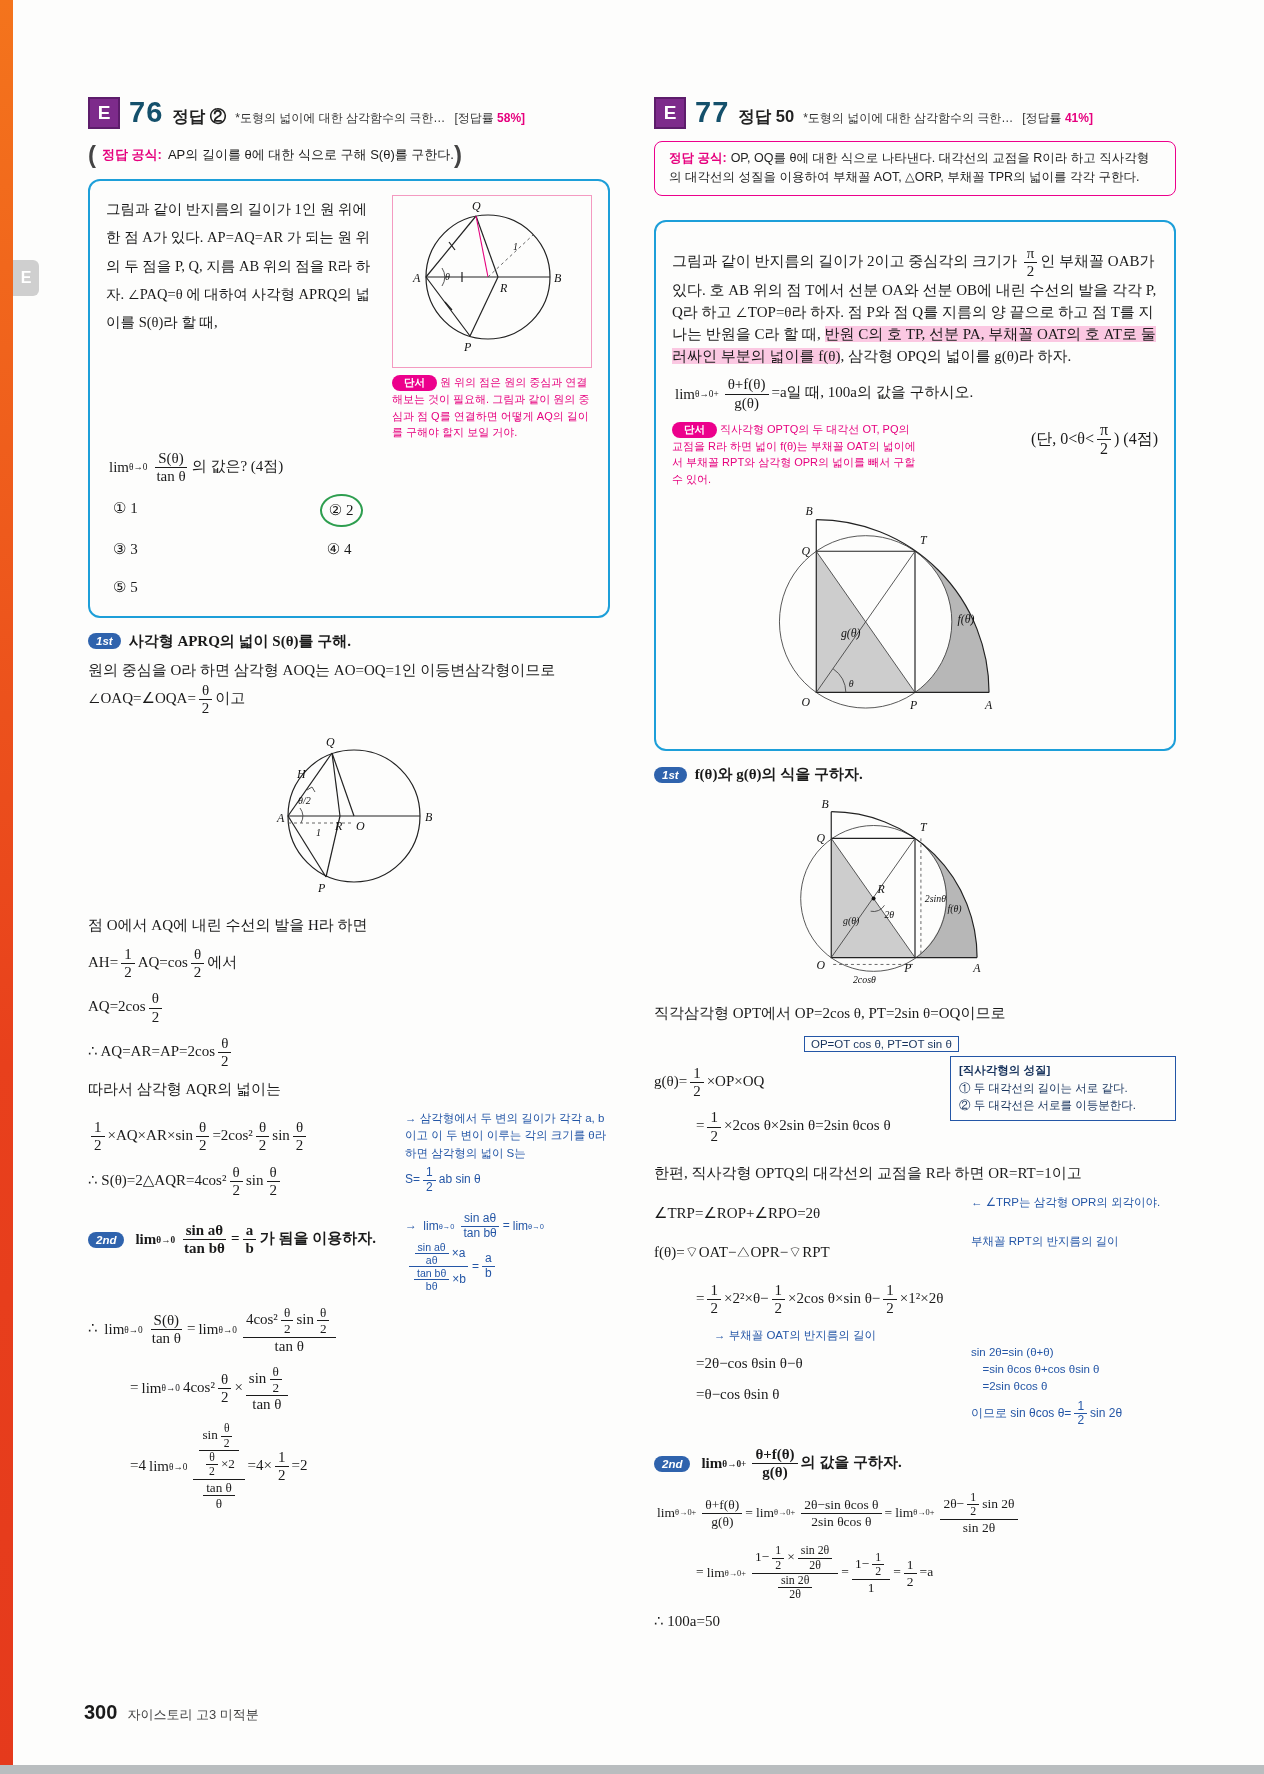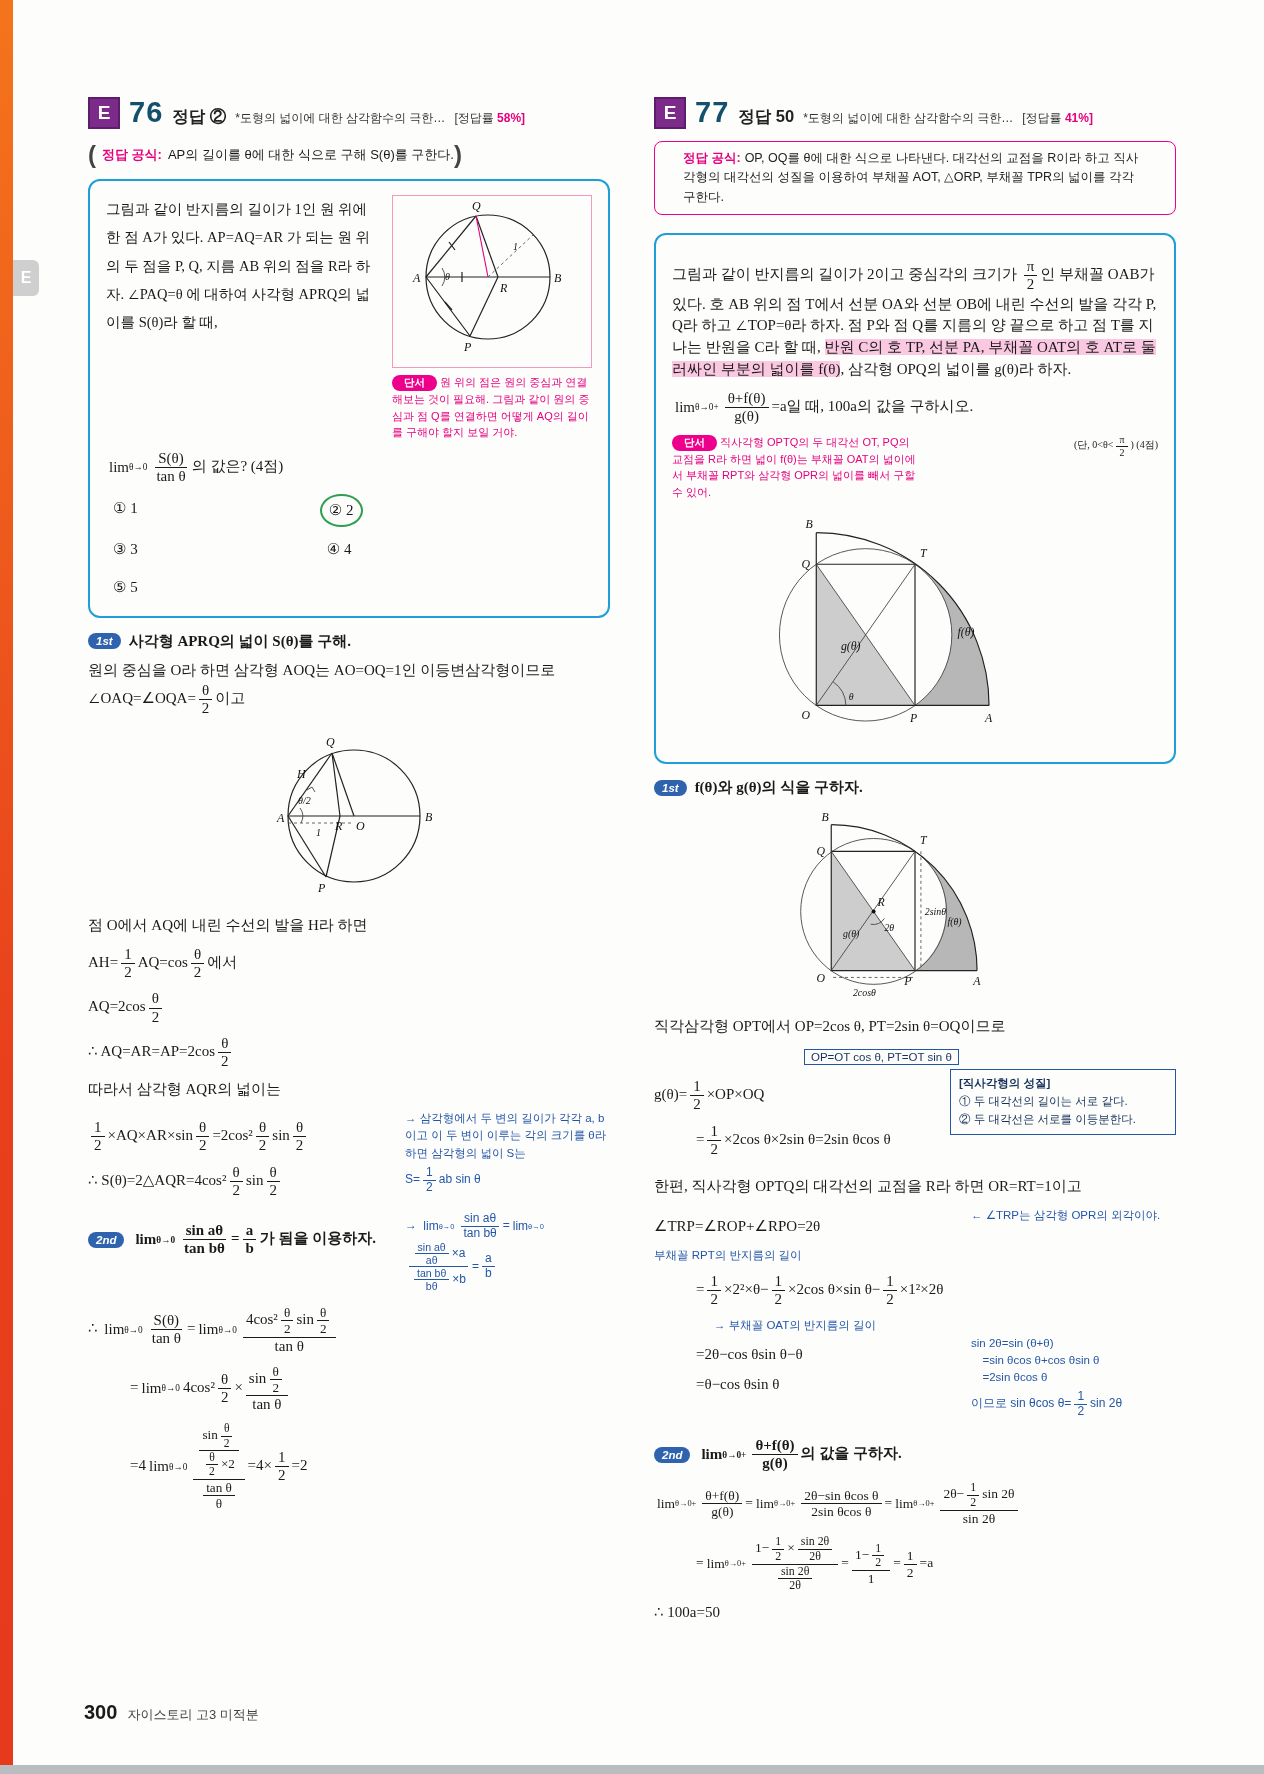--- a/index.html
+++ b/index.html
@@ -21,39 +21,39 @@
   .prob-num{font-size:29px;font-weight:bold;color:#14506b;letter-spacing:1px;}
   .answer{font-size:16.5px;font-weight:bold;color:#222;}
   .topic{font-size:12px;color:#333;}
   .rate{font-size:12px;color:#333;white-space:nowrap;}
   .rate b{color:#e6007e;font-weight:bold;}
 
   
   .tip-row{display:flex;align-items:center;font-size:13px;margin:0 0 10px 0;font-family:"Liberation Sans",sans-serif;}
   .tip-paren{font-size:24px;color:#444;font-weight:bold;}
   .tip-label{color:#e6007e;font-weight:bold;margin:0 6px 0 6px;white-space:nowrap;}
-  .tip-box{border:1.6px solid #ec008c;border-radius:8px;padding:7px 28px;font-size:12.5px;line-height:1.55;
-        margin-bottom:18px;font-family:"Liberation Sans",sans-serif;color:#222;}
+  .tip-box{border:1.6px solid #ec008c;border-radius:8px;padding:7px 14px;font-size:12.5px;line-height:1.55;
+        margin-bottom:24px;font-family:"Liberation Sans",sans-serif;color:#222;}
   .tip-box .tip-label{margin:0 4px 0 0;}
 
   
   .prob-box{border:2.5px solid #1d9fd9;border-radius:12px;padding:14px 16px;margin-bottom:14px;
         font-size:14.5px;line-height:1.95;}
   .pb-flex{display:flex;gap:10px;}
   .pb-text{flex:1;}
   .pb-right{width:200px;flex:none;}
   .d-frame{border:1px solid #f49ac1;padding:2px;}
   .d-center{display:flex;justify-content:center;margin:8px 0;}
 
   .hintbox{margin-top:6px;font-size:11px;line-height:1.5;color:#e6007e;font-family:"Liberation Sans",sans-serif;}
   .hint-badge{display:inline-block;background:#ec008c;color:#fff;border-radius:8px;padding:0 12px;
         font-size:10.5px;font-weight:bold;margin-right:3px;}
   .hint-cond-row{display:flex;gap:12px;align-items:flex-start;margin-top:2px;}
   .hintblock{width:250px;font-size:11px;line-height:1.5;color:#e6007e;font-family:"Liberation Sans",sans-serif;}
-  .cond{flex:1;text-align:right;font-size:10px;}
+  .cond{flex:1;text-align:right;font-size:16px;}
 
   .qline{margin:6px 0 8px 0;}
   .choices{display:grid;grid-template-columns:repeat(2,1fr);row-gap:8px;margin-top:6px;width:88%;}
   .choice{font-size:15px;}
   .choice i{font-style:normal;display:inline-block;padding:0 7px;}
   .choice[data-circled="true"] i{border:2px solid #2e9e4f;border-radius:50%;}
 
   
   .step-head{display:flex;align-items:center;gap:8px;margin:14px 0 6px 0;}
   .step-badge{background:#2f63ad;color:#fff;font-style:italic;font-family:"Liberation Sans",sans-serif;
@@ -474,20 +474,23 @@
       <div class="fline"><span>한편, 직사각형 OPTQ의 대각선의 교점을 R라 하면 OR=RT=1이고</span></div>
 
       <div class="note-row">
         <div class="grow">
             <div class="fline"><span>∠TRP=∠ROP+∠RPO=2θ</span></div>
           </div>
         <div class="bnote">← ∠TRP는 삼각형 OPR의 외각이야.</div>
       </div>
 
       <div class="note-row">
+        <div class="grow">
+            <div class="fline"><span>f(θ)=⌔OAT−△OPR−⌔RPT</span></div>
+          </div>
         <div class="bnote">부채꼴 RPT의 반지름의 길이</div>
       </div>
 
       <div class="fline ind"><span>=</span><span class="frac">
             <span class="fnum">1</span>
             <span class="fden">2</span>
           </span><span>×2²×θ−</span><span class="frac">
             <span class="fnum">1</span>
             <span class="fden">2</span>
           </span><span>×2cos θ×sin θ−</span><span class="frac">

